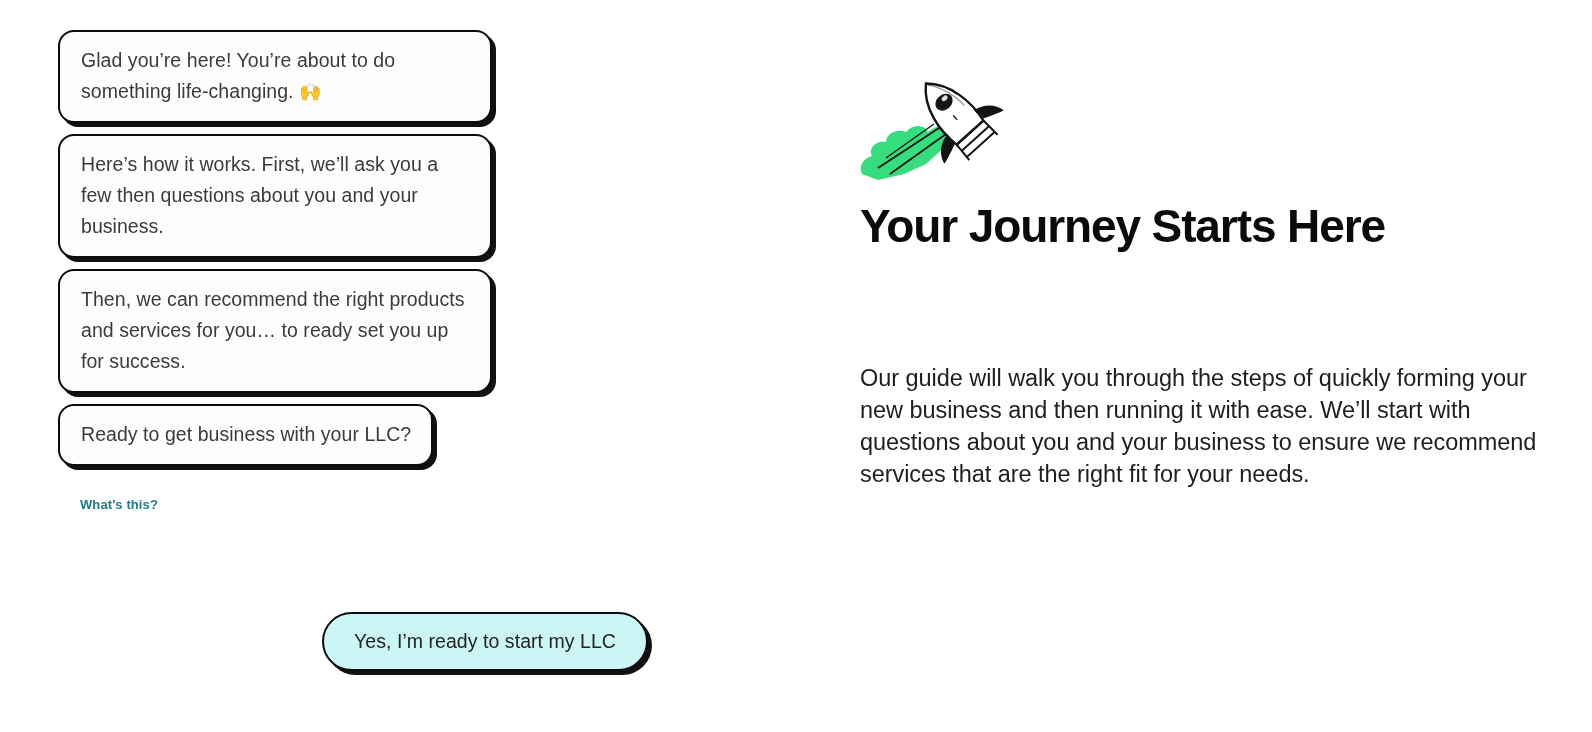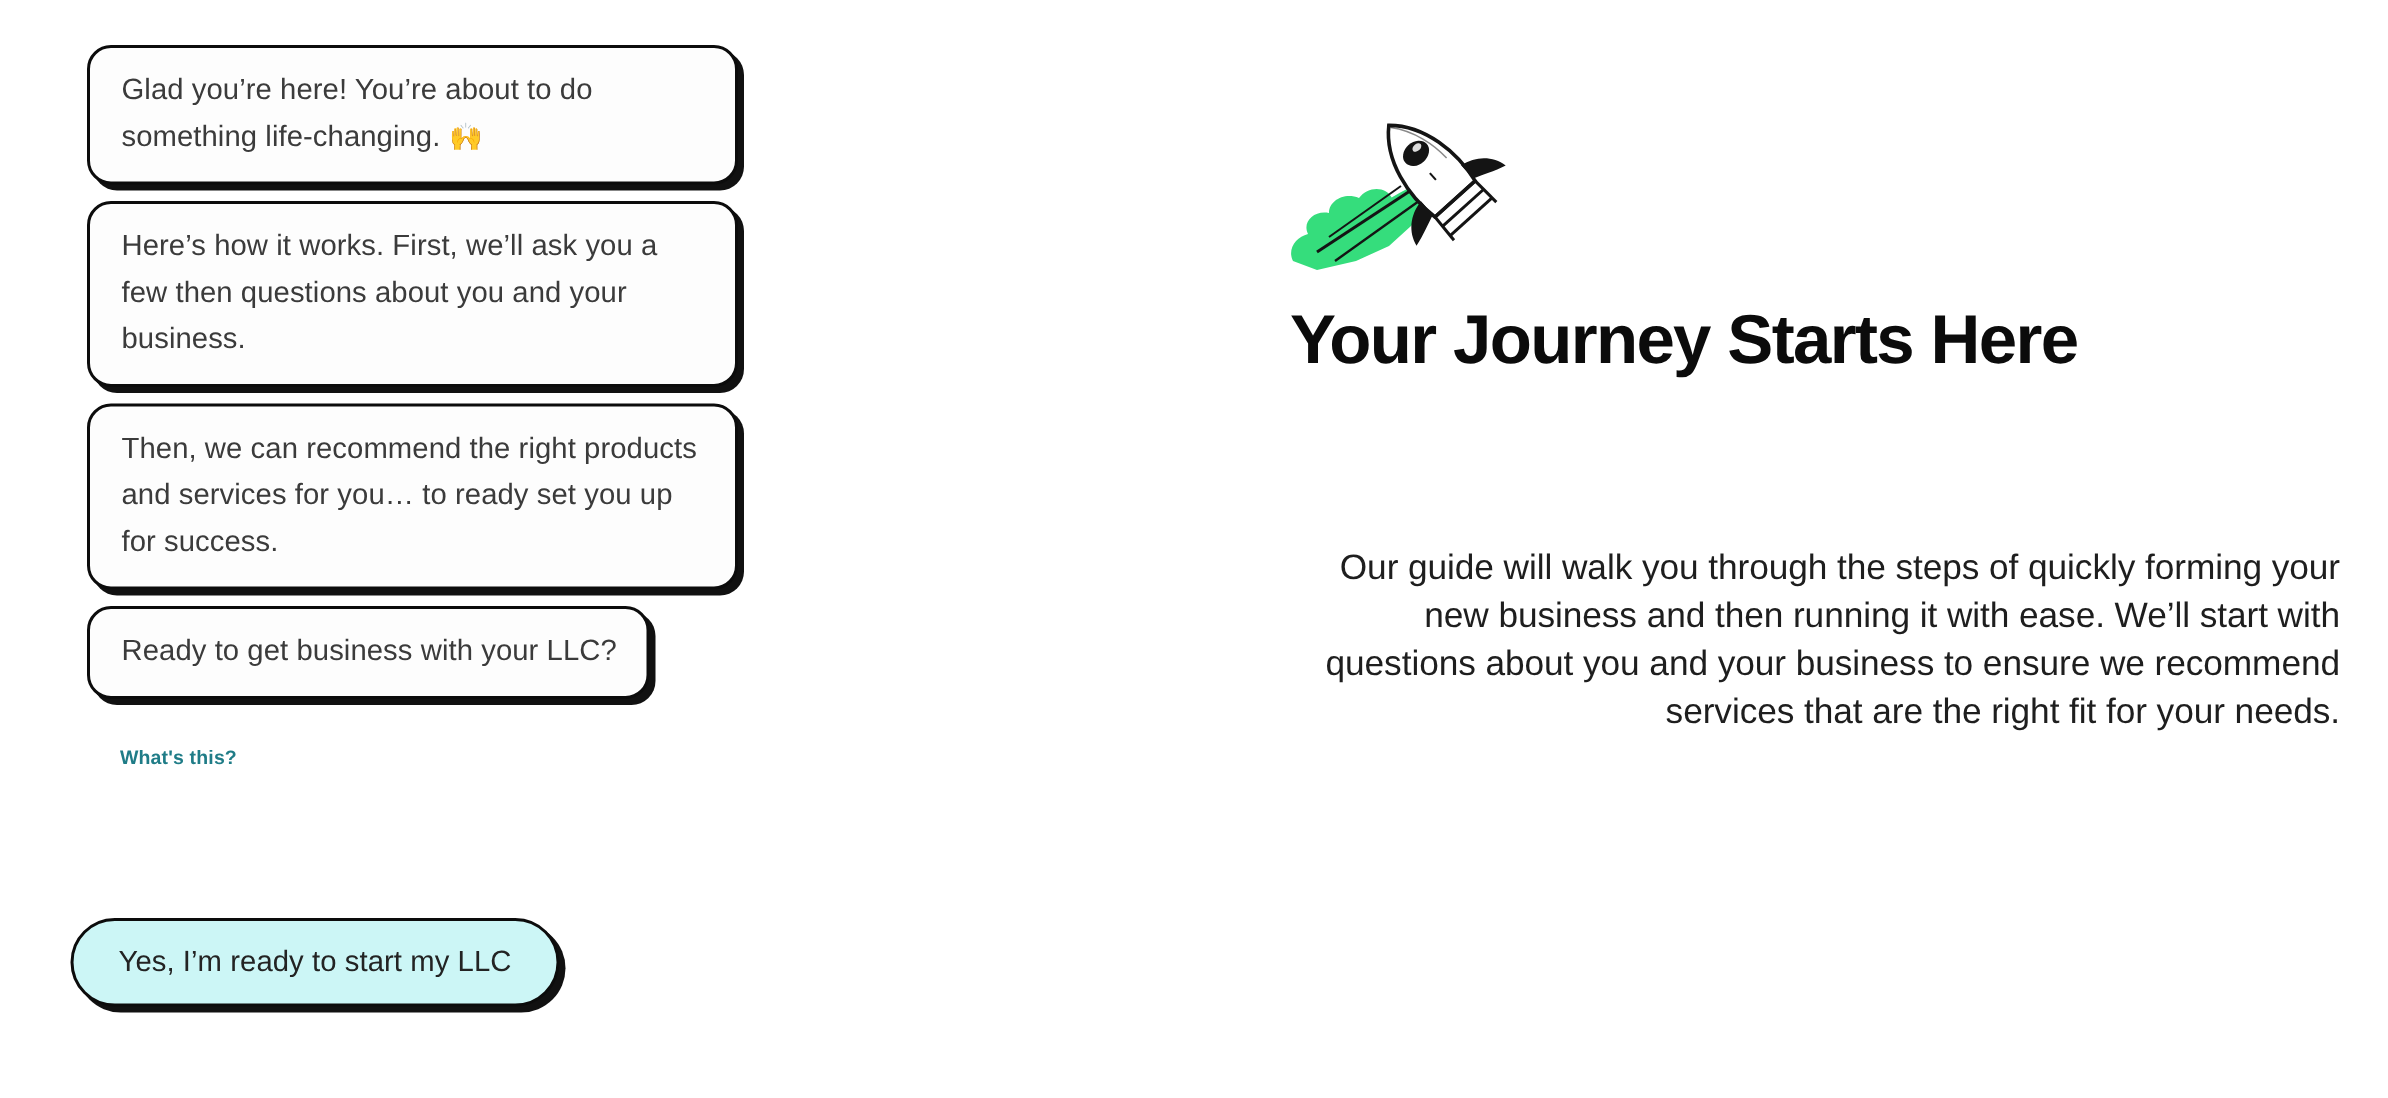--- a/index.html
+++ b/index.html
@@ -77,20 +77,21 @@
     cursor: pointer;
   }
 
   
   .reply-row {
     position: absolute;
     left: 0;
     top: 612px;
     width: 612px;
     display: flex;
+    justify-content: flex-end;
     padding-right: 11px;
   }
 
   .reply-bubble {
     border: 2px solid #0c0c0c;
     border-radius: 30px;
     background: #ccf6f6;
     box-shadow: 4px 4px 0 0 #111111;
     padding: 12px 30px 13px 30px;
     font-size: 19.5px;
@@ -133,21 +134,20 @@
 
   .hero-body {
     position: absolute;
     left: 0;
     top: 362px;
     width: 700px;
     font-size: 23.5px;
     line-height: 32px;
     color: #1e1e1e;
     letter-spacing: -0.05px;
-    text-align: right;
   }
 </style>
 </head>
 <body>
 
 <div class="page">
 
   <div class="chat-column">
 
     <div class="bot-stack">

